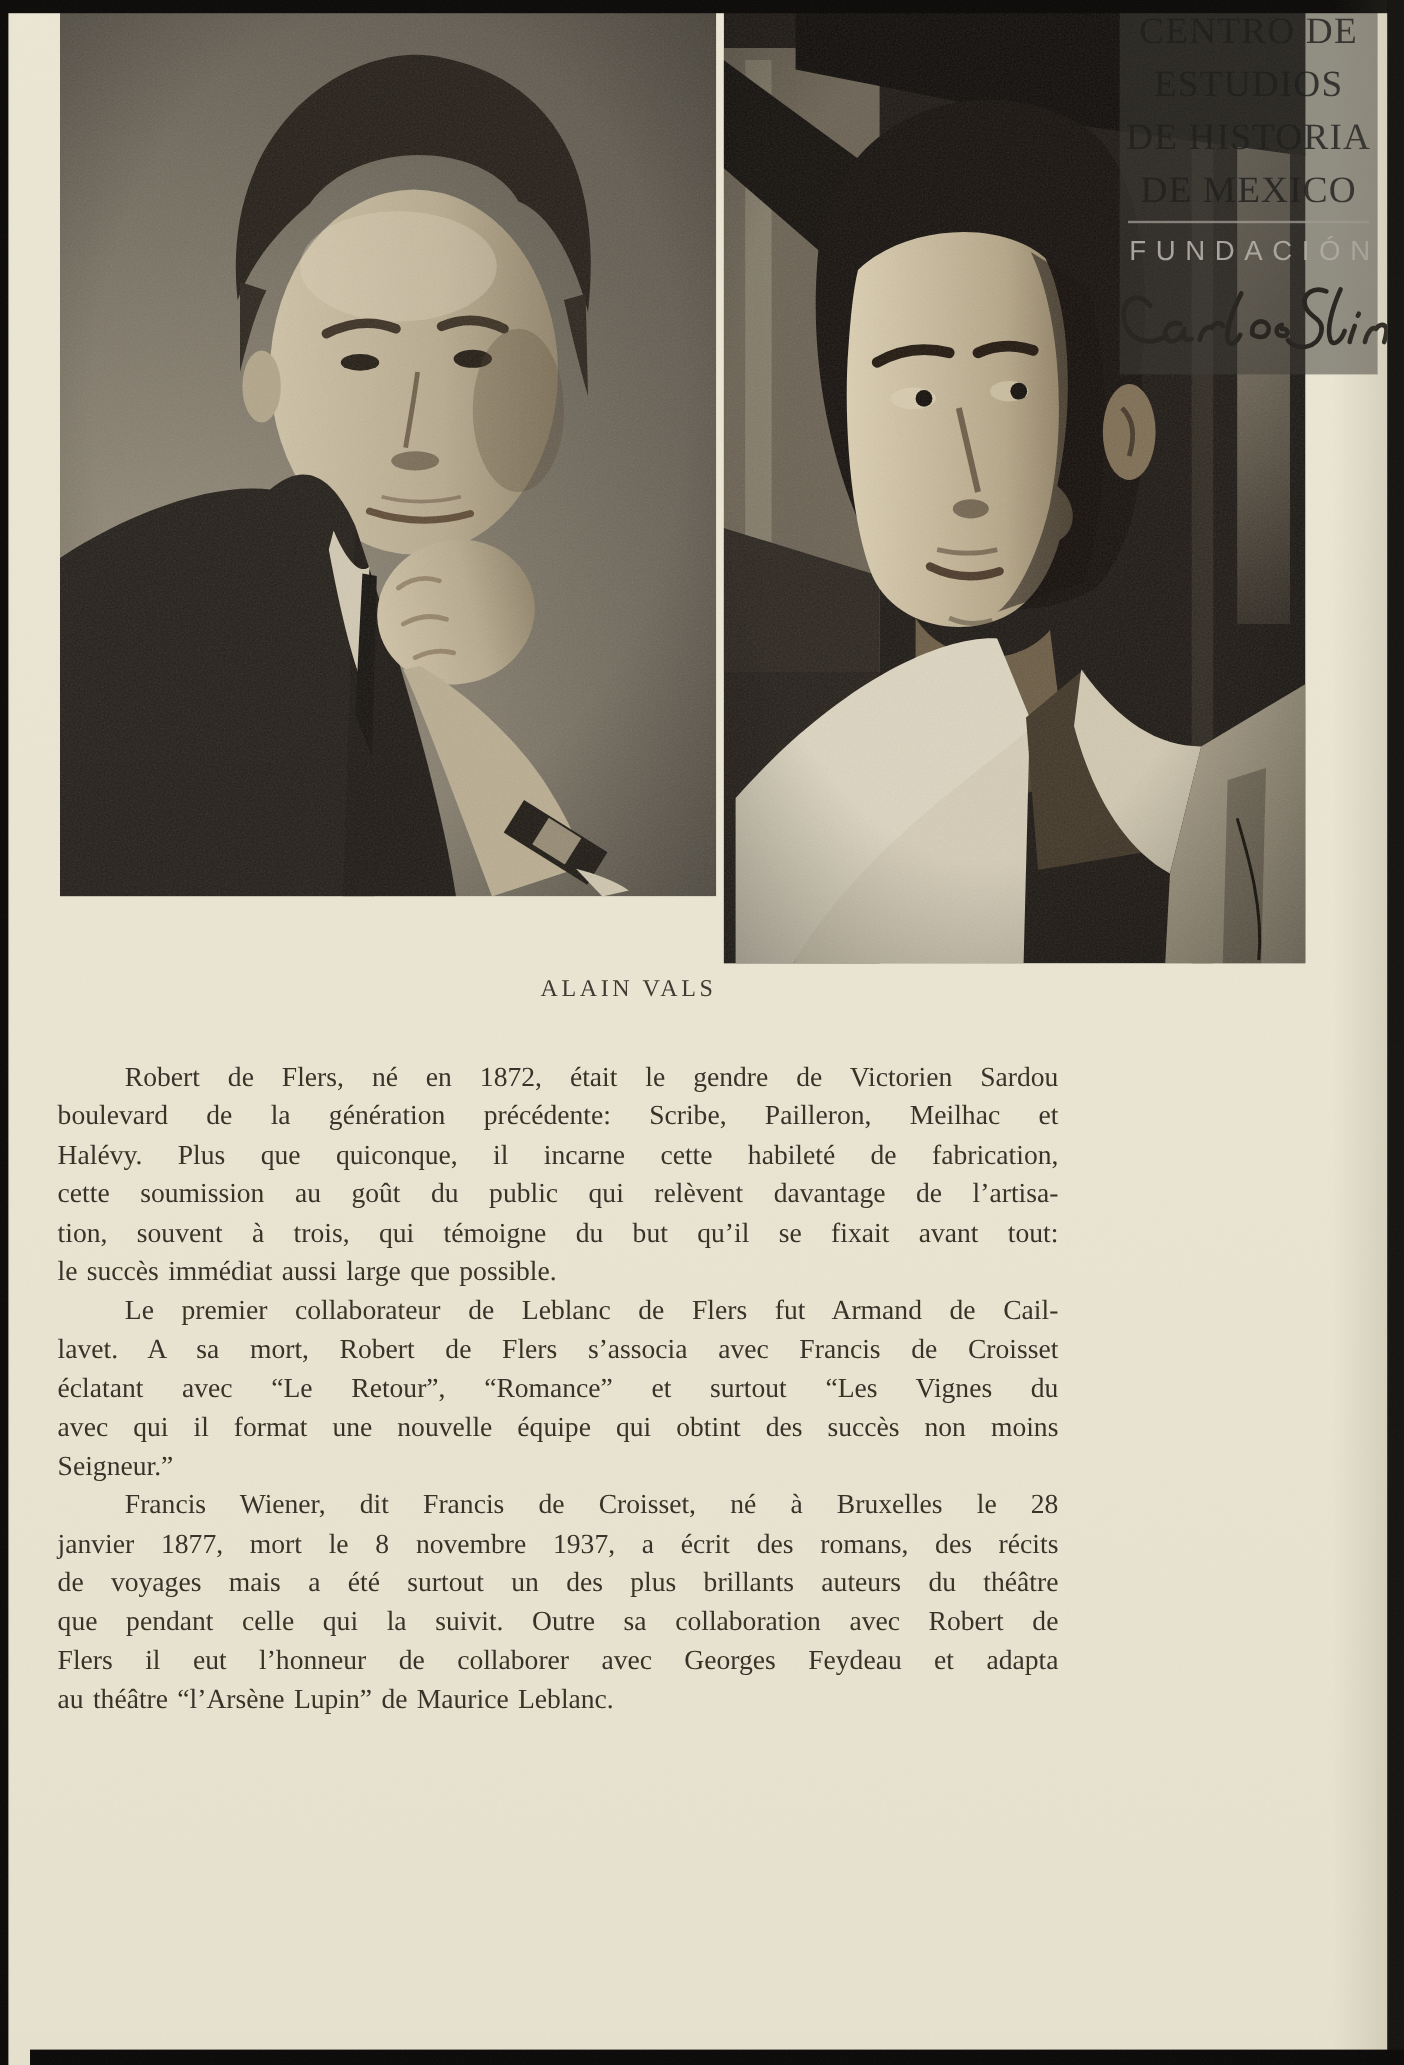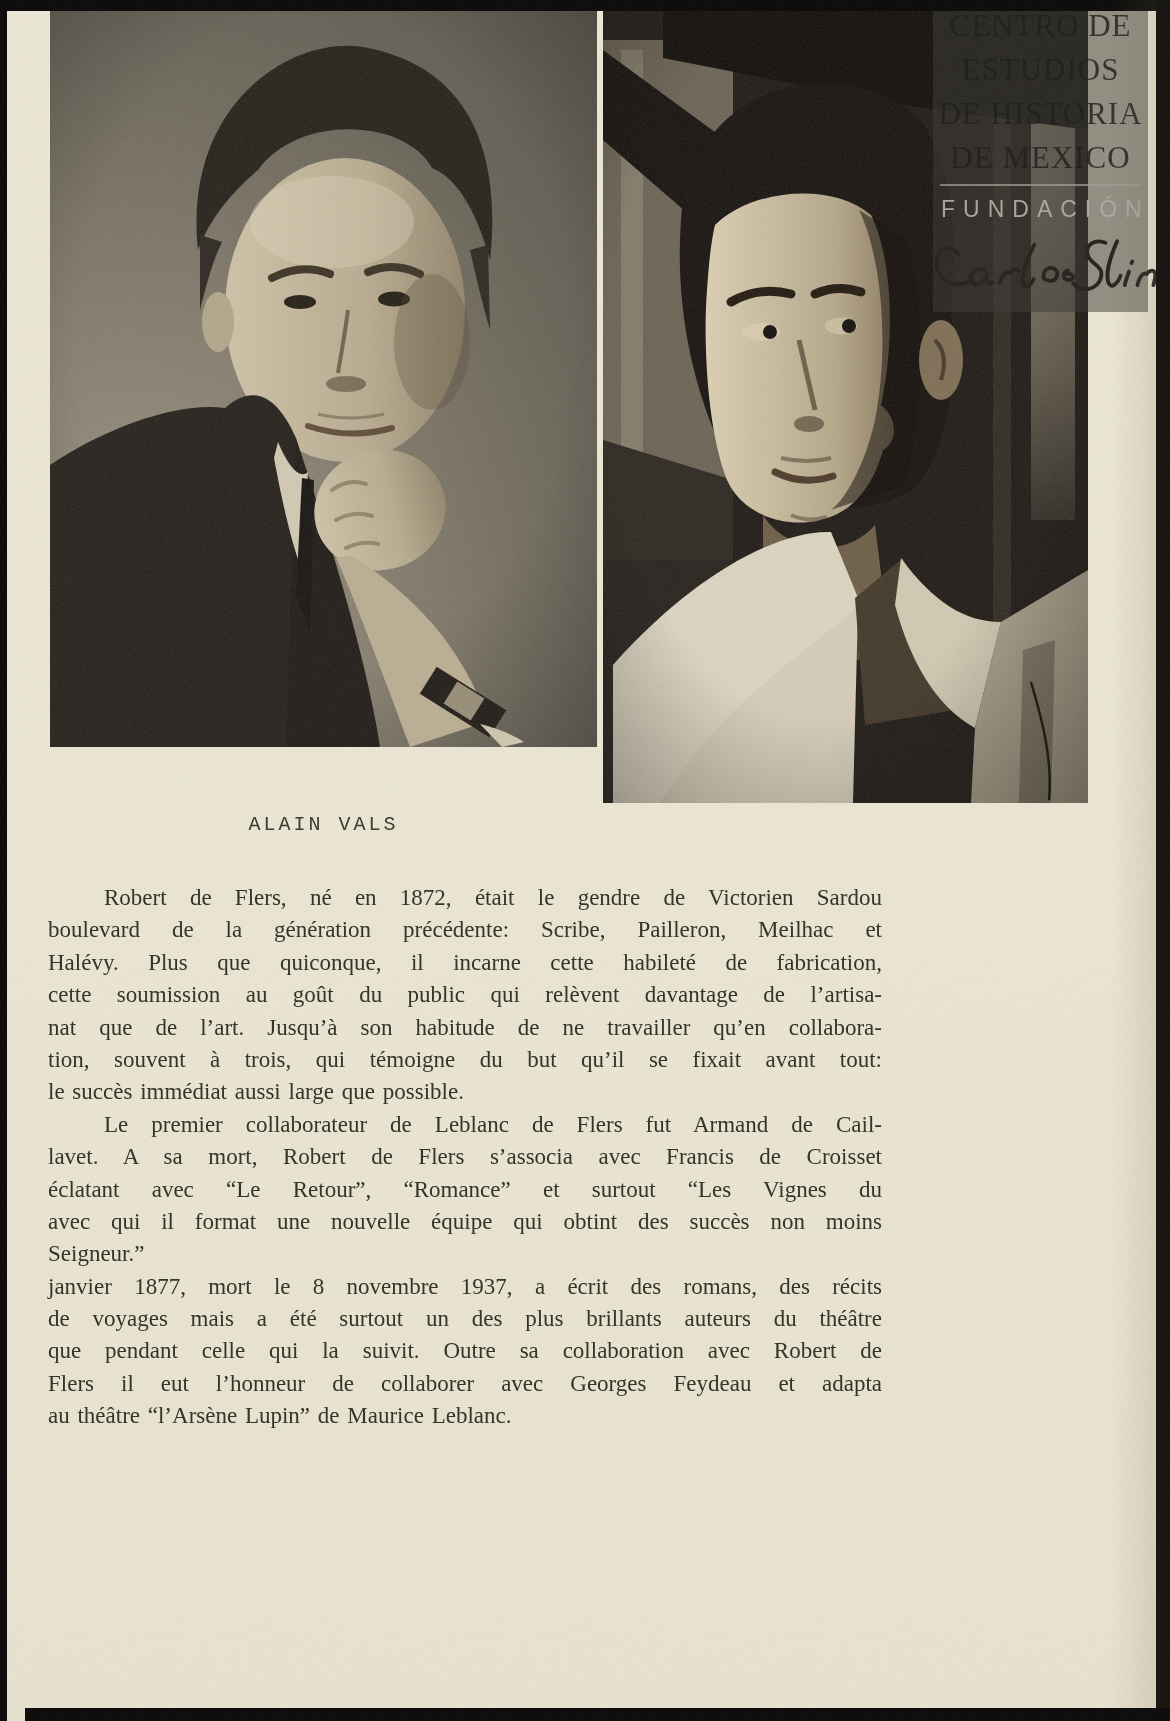--- a/index.html
+++ b/index.html
@@ -16,22 +16,22 @@
   .edge-bottom{left:25px;top:1708px;width:1145px;height:13px;}
   .right-shade{position:absolute;left:1110px;top:0;width:46px;height:1721px;
     background:linear-gradient(90deg,rgba(110,100,80,0) 0%,rgba(110,100,80,0.16) 100%);}
   
   .photo{position:absolute;overflow:hidden;}
   .photo svg{display:block;}
   .photo-left{left:50px;top:10px;width:547px;height:737px;}
   .photo-right{left:603px;top:10px;width:485px;height:793px;}
   
   .caption{
-    position:absolute;top:813px;font-family:Liberation Mono, monospace;
-    font-size:20px;letter-spacing:3px;color:#3b382f;text-align:center;
+    position:absolute;top:813px;font-family:Liberation Serif, serif;
+    font-size:20px;letter-spacing:3px;color:#3b382f;text-align:right;
     white-space:nowrap;
   }
   .caption-left{left:50px;width:547px;}
   .caption-right{left:603px;width:485px;padding-right:52px;box-sizing:border-box;}
   
   .wm-veil{position:absolute;left:933px;top:0;width:215px;height:312px;
     background:rgba(62,59,54,0.52);}
   .wm-title{position:absolute;left:928px;top:4px;width:225px;text-align:center;
     font-family:"Liberation Serif",serif;font-size:31px;line-height:44px;
     color:rgba(28,28,26,0.82);letter-spacing:1px;}
@@ -213,28 +213,28 @@
         <path d="M248,62 C250,53 255,46 259,49 C261,45 267,43 269,48 C270,52 268,58 267,62"></path>
       </g>
     </svg>
   </div>
 
   <div class="article">
       <div class="tline indent">Robert de Flers, né en 1872, était le gendre de Victorien Sardou</div>
       <div class="tline">boulevard de la génération précédente: Scribe, Pailleron, Meilhac et</div>
       <div class="tline">Halévy.  Plus que quiconque, il incarne cette habileté de fabrication,</div>
       <div class="tline">cette soumission au goût du public qui relèvent davantage de l’artisa-</div>
-      <div class="tline">nat que de l’art.  Jusqu’à son habitude de ne travailler qu’en collabora-</div>
       <div class="tline">tion, souvent à trois, qui témoigne du but qu’il se fixait avant tout:</div>
       <div class="tline lastline">le succès immédiat aussi large que possible.</div>
       <div class="tline indent">Le premier collaborateur de Leblanc de Flers fut Armand de Cail-</div>
       <div class="tline">lavet.  A sa mort, Robert de Flers s’associa avec Francis de Croisset</div>
       <div class="tline">éclatant avec “Le Retour”, “Romance” et surtout “Les Vignes du</div>
       <div class="tline">avec qui il format une nouvelle équipe qui obtint des succès non moins</div>
       <div class="tline lastline">Seigneur.”</div>
+      <div class="tline indent">Francis Wiener, dit Francis de Croisset, né à Bruxelles le 28</div>
       <div class="tline">janvier 1877, mort le 8 novembre 1937, a écrit des romans, des récits</div>
       <div class="tline">de voyages mais a été surtout un des plus brillants auteurs du théâtre</div>
       <div class="tline">que pendant celle qui la suivit.  Outre sa collaboration avec Robert de</div>
       <div class="tline">Flers il eut l’honneur de collaborer avec Georges Feydeau et adapta</div>
       <div class="tline lastline">au théâtre “l’Arsène Lupin” de Maurice Leblanc.</div>
     </div>
 
   <div class="edge edge-top"></div>
   <div class="edge edge-left"></div>
   <div class="right-shade"></div>

